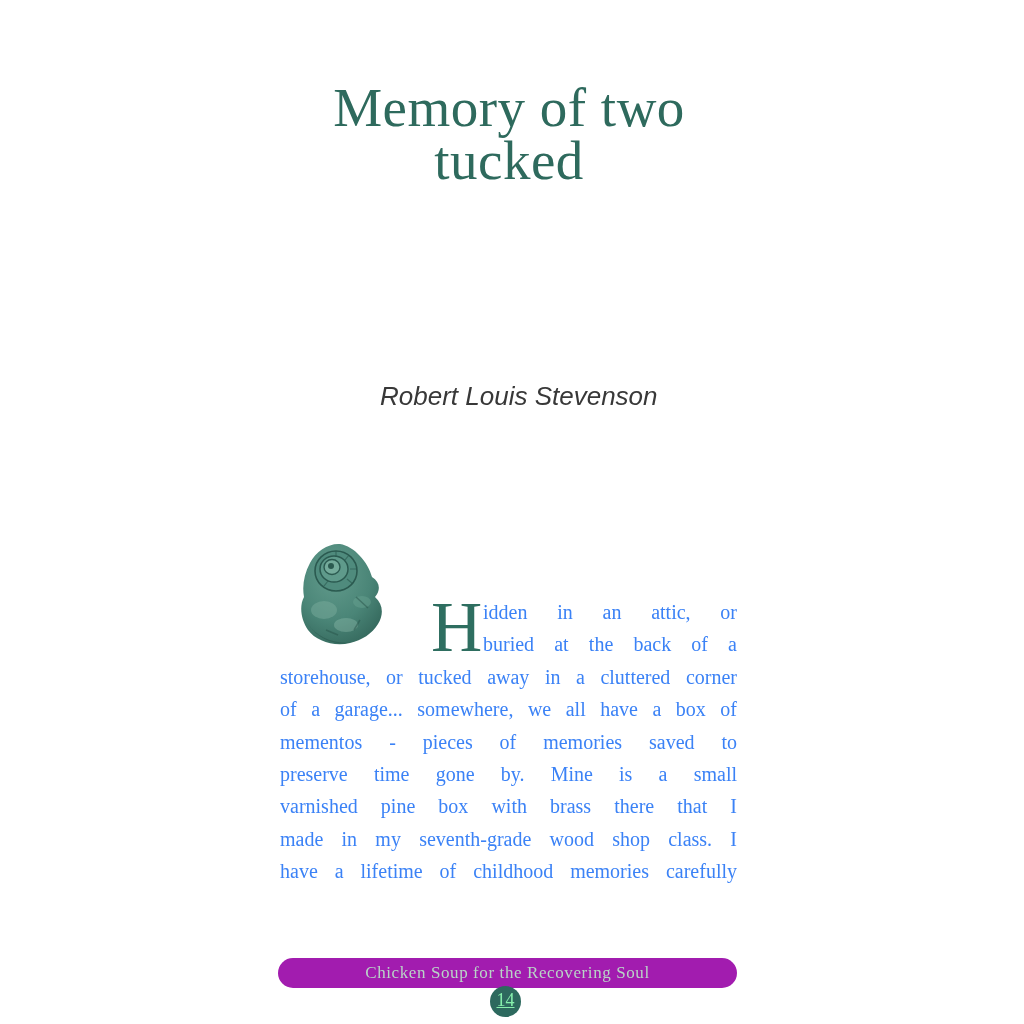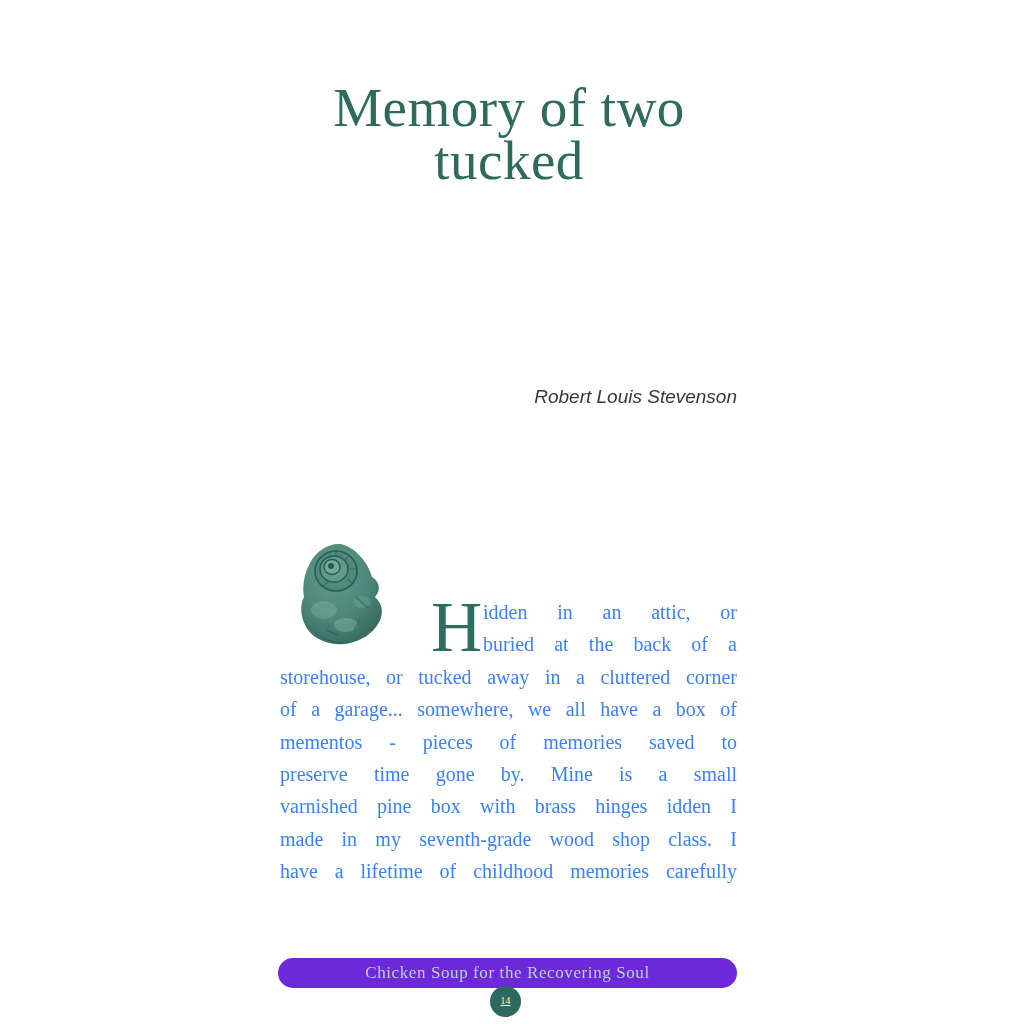--- a/index.html
+++ b/index.html
@@ -17,22 +17,22 @@
   }
 
   
   .quote-block {
     position: absolute; left: 380px; top: 243px; width: 357px;
     text-align: right; font-style: italic; color: #3d3d3d;
     font-size: 20px; line-height: 25.4px;
   }
   .quote-attribution {
     position: absolute; left: 380px; top: 385px; width: 357px;
-    text-align: right; font-family: "Liberation Sans", sans-serif;
-    font-style: italic; color: #383838; font-size: 19px; line-height: 23px;
+    text-align: left; font-family: "Liberation Sans", sans-serif;
+    font-style: italic; color: #383838; font-size: 26px; line-height: 23px;
   }
 
   
   .fossil { position: absolute; left: 296px; top: 542px; width: 97px; height: 104px; }
 
   
   .drop-cap {
     position: absolute; left: 431px; top: 597px;
     font-size: 71px; line-height: 60px; color: #2e6e60;
   }
@@ -45,30 +45,30 @@
   .story .bline {
     height: 32.4px; line-height: 32.4px;
     text-align: justify; text-align-last: justify; text-justify: inter-word;
     white-space: normal;
   }
   .story .bline.indent { margin-left: 203px; }
 
   
   .footer-pill {
     position: absolute; left: 278px; top: 958px; width: 459px; height: 30px;
-    background: #6d28d9; border-radius: 15px; text-align: center; z-index: 1;
+    background: #a21caf; border-radius: 15px; text-align: center; z-index: 1;
   }
   .footer-pill span {
     line-height: 30px; font-size: 17px; color: #b9d5c7; letter-spacing: 0.6px;
   }
   .page-circle {
     position: absolute; left: 490px; top: 986px; width: 31px; height: 31px;
     background: #2d695e; border-radius: 50%; text-align: center; z-index: 2;
   }
-  .page-circle span { line-height: 29px; font-size: 10px; color: #fef9c3; text-decoration: underline; }
+  .page-circle span { line-height: 29px; font-size: 18px; color: #86efac; text-decoration: underline; }
 </style>
 </head>
 <body>
 
 <div class="page">
 
   <h1 class="chapter-title">
     <div>Memory of two</div>
     <div>tucked</div>
   </h1>
@@ -100,21 +100,21 @@
 
   <div class="drop-cap">H</div>
 
   <div class="story">
     <div class="bline indent">idden in an attic, or</div>
     <div class="bline indent">buried at the back of a</div>
     <div class="bline">storehouse, or tucked away in a cluttered corner</div>
     <div class="bline">of a garage... somewhere, we all have a box of</div>
     <div class="bline">mementos - pieces of memories saved to</div>
     <div class="bline">preserve time gone by. Mine is a small</div>
-    <div class="bline">varnished pine box with brass hinges idden I</div>
+    <div class="bline">varnished pine box with brass there that I</div>
     <div class="bline">made in my seventh-grade wood shop class. I</div>
     <div class="bline">have a lifetime of childhood memories carefully</div>
   </div>
 
   <div class="footer-pill">
     <span>Chicken Soup for the Recovering Soul</span>
   </div>
   <div class="page-circle">
     <span>14</span>
   </div>

